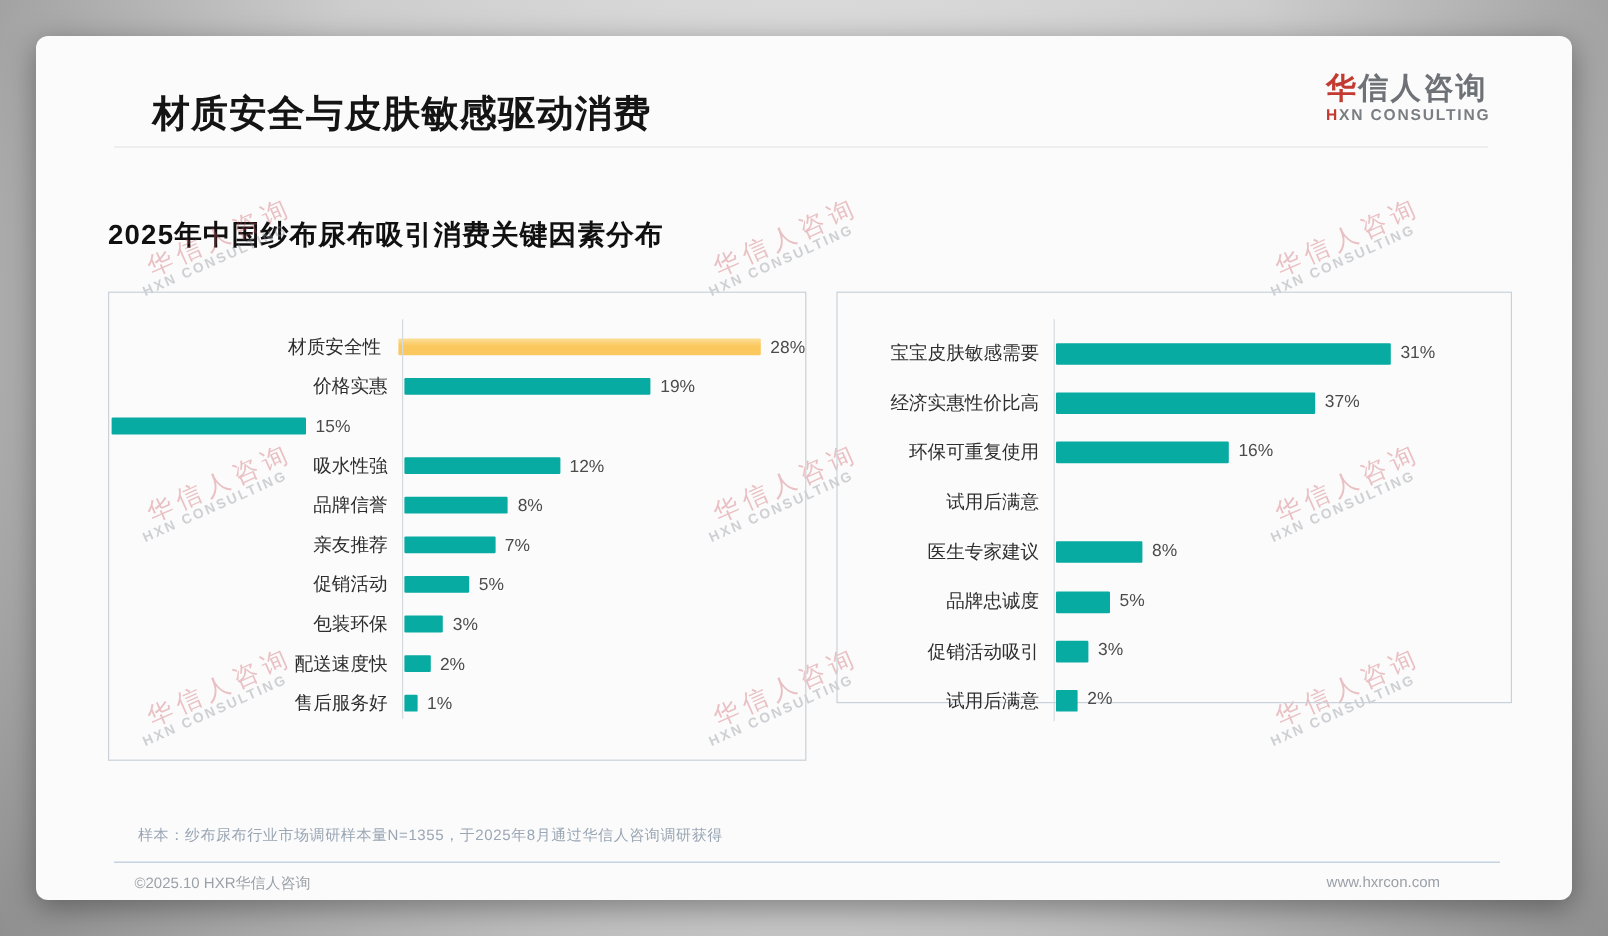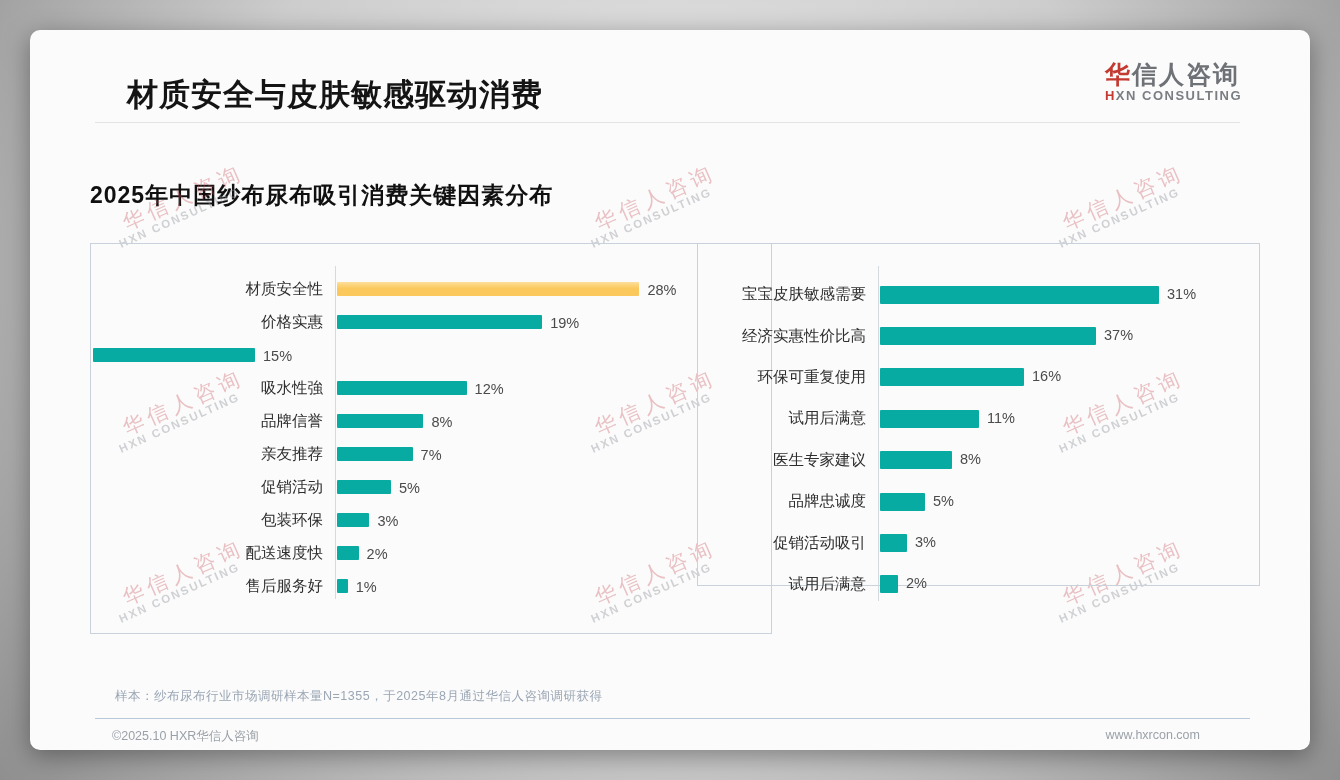--- a/index.html
+++ b/index.html
@@ -44,21 +44,21 @@
   .chart-title.left  { left: 60px;  width: 582px; }
   .chart-title.right { left: 667px; width: 563px; }
   
   .panel {
     position: absolute; top: 213px;
     border: 1px solid #c9d2da;
     background: transparent;
     z-index: 2;
     box-sizing: border-box;
   }
-  .panel.left  { left: 60px;  width: 682px; height: 391px; }
+  .panel.left  { left: 60px;  width: 582px; height: 391px; }
   .panel.right { left: 667px; width: 563px; height: 343px; }
   .rows { position: relative; }
   .panel.left  .rows { padding-top: 29px; }
   .panel.right .rows { padding-top: 30px; }
   .rows::before {
     content: ''; position: absolute; top: 22px; bottom: 4px;
     width: 1px; background: #d5dade;
   }
   .panel.left  .rows::before { left: 244px; }
   .panel.right .rows::before { left: 180px; }
@@ -213,24 +213,20 @@
         </div>
         <div class="bar-row">
           <span class="cat-label">环保可重复使用</span>
           <span class="track">
             <span class="bar" style="width: 144px; background: rgb(7, 171, 162);"></span>
             <span class="val-label">16%</span>
           </span>
         </div>
         <div class="bar-row">
           <span class="cat-label">试用后满意</span>
-          <span class="track">
-            <span class="bar" style="width: 99px; background: rgb(7, 171, 162);"></span>
-            <span class="val-label">11%</span>
-          </span>
         </div>
         <div class="bar-row">
           <span class="cat-label">医生专家建议</span>
           <span class="track">
             <span class="bar" style="width: 72px; background: rgb(7, 171, 162);"></span>
             <span class="val-label">8%</span>
           </span>
         </div>
         <div class="bar-row">
           <span class="cat-label">品牌忠诚度</span>

